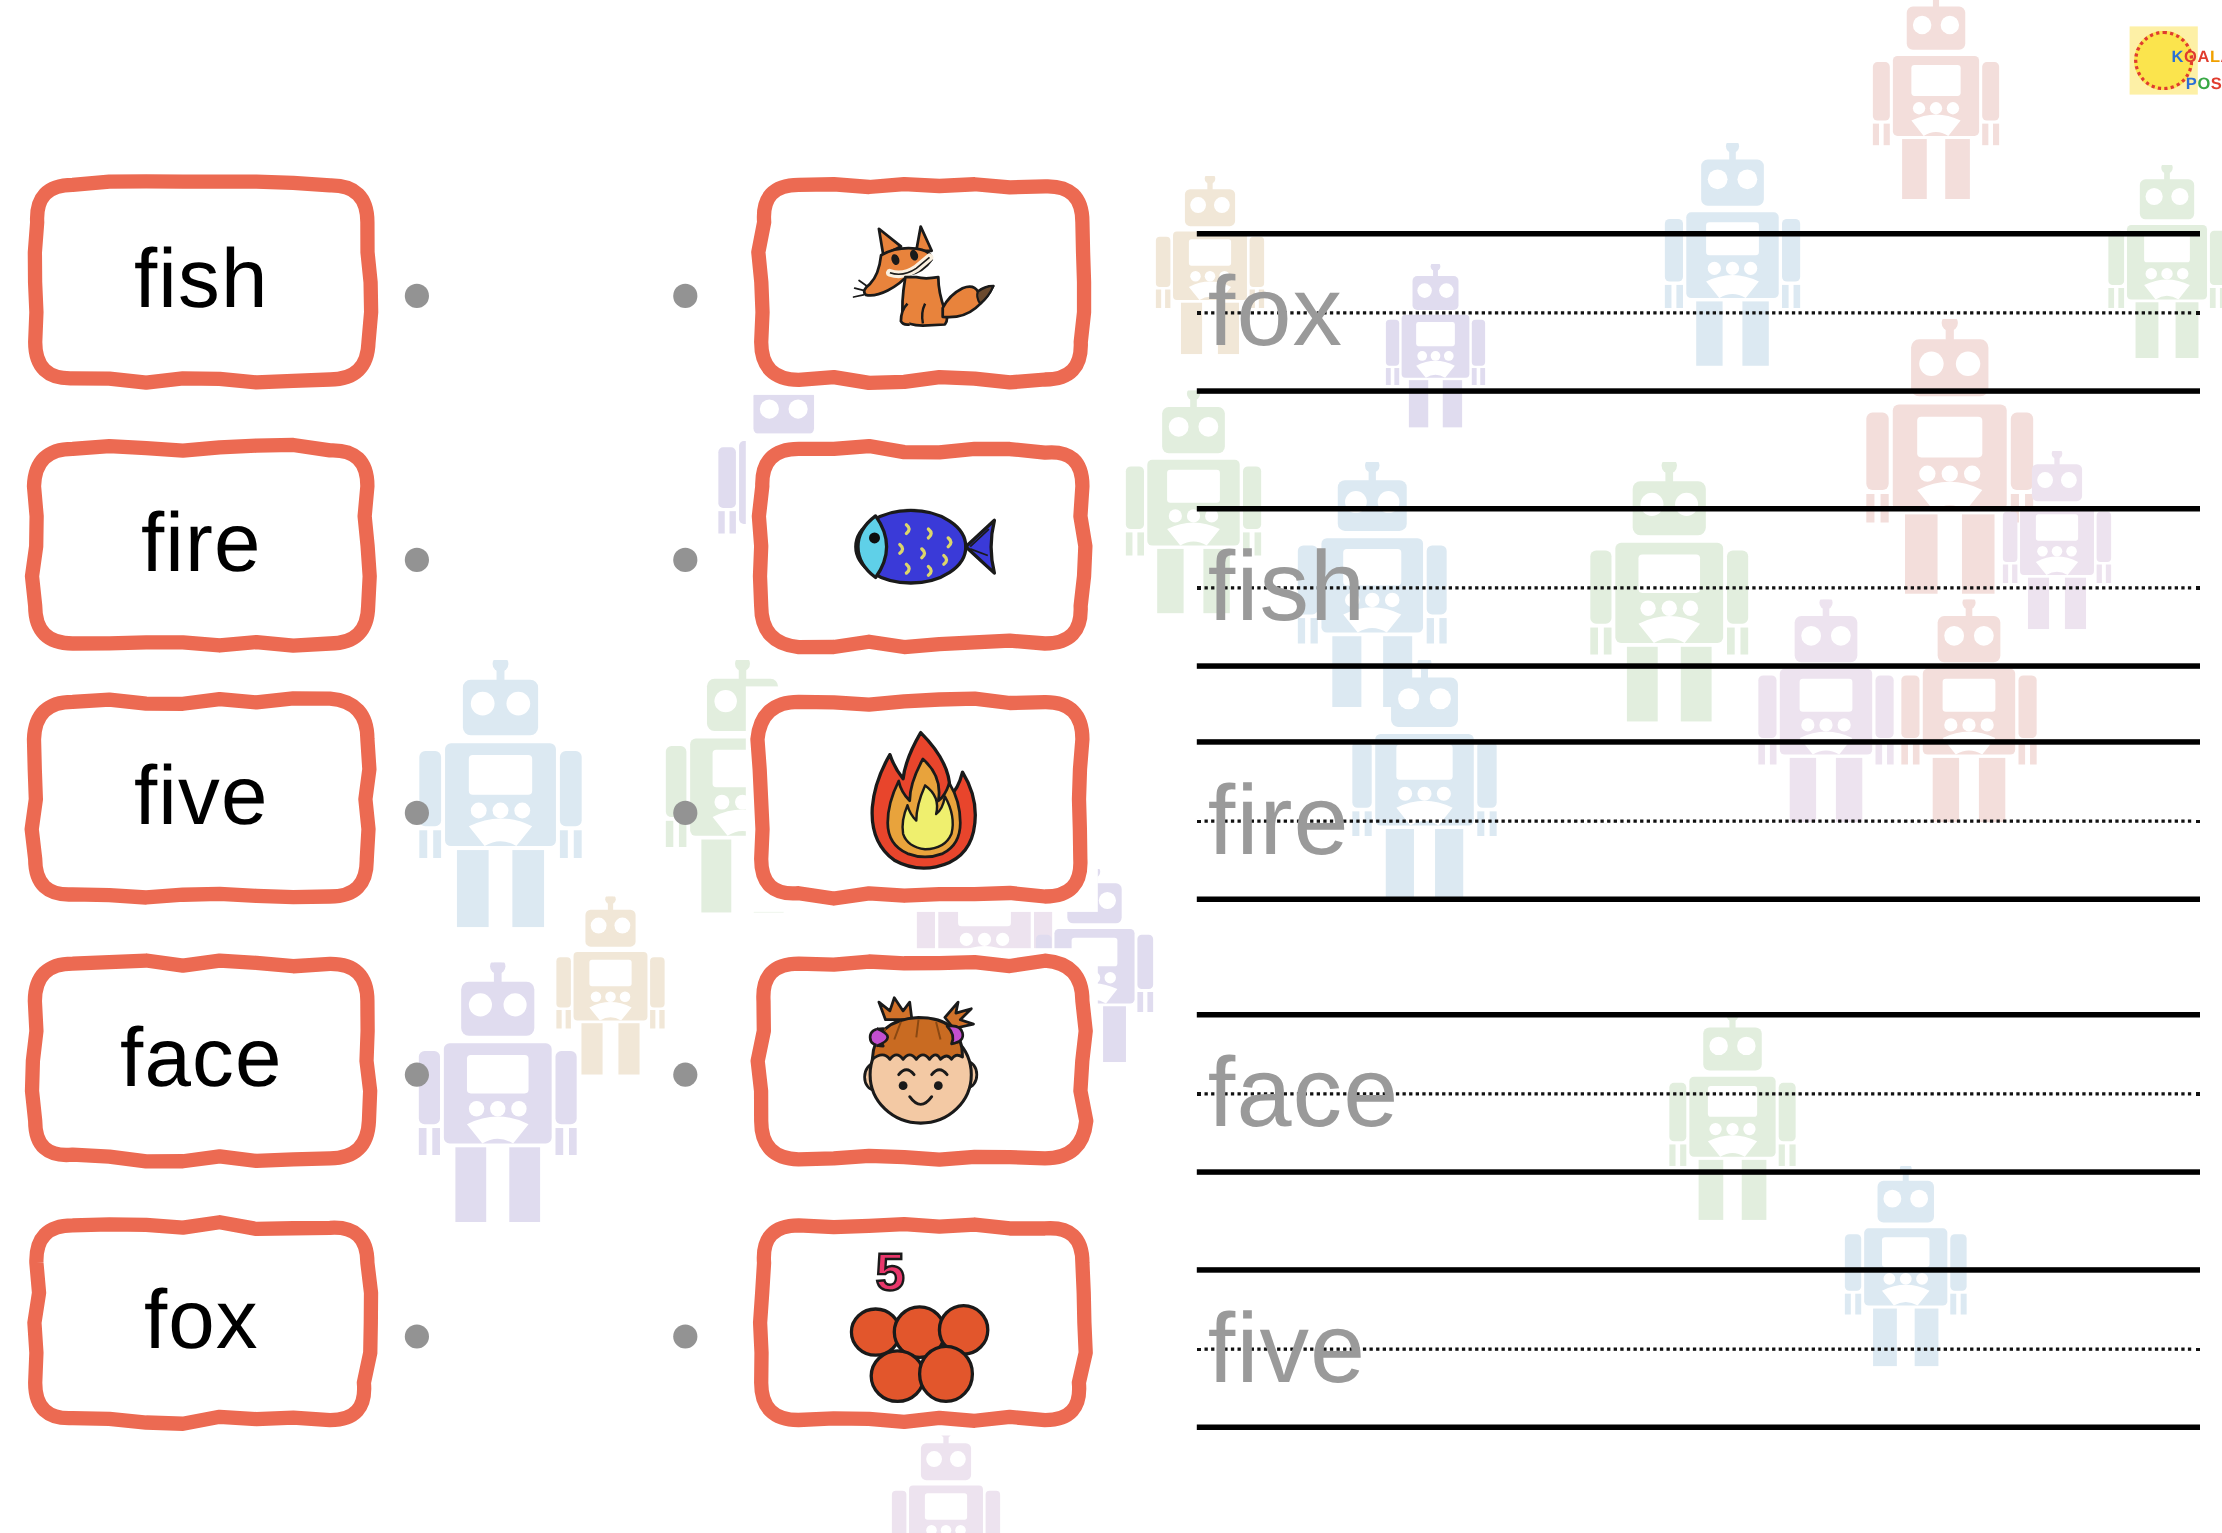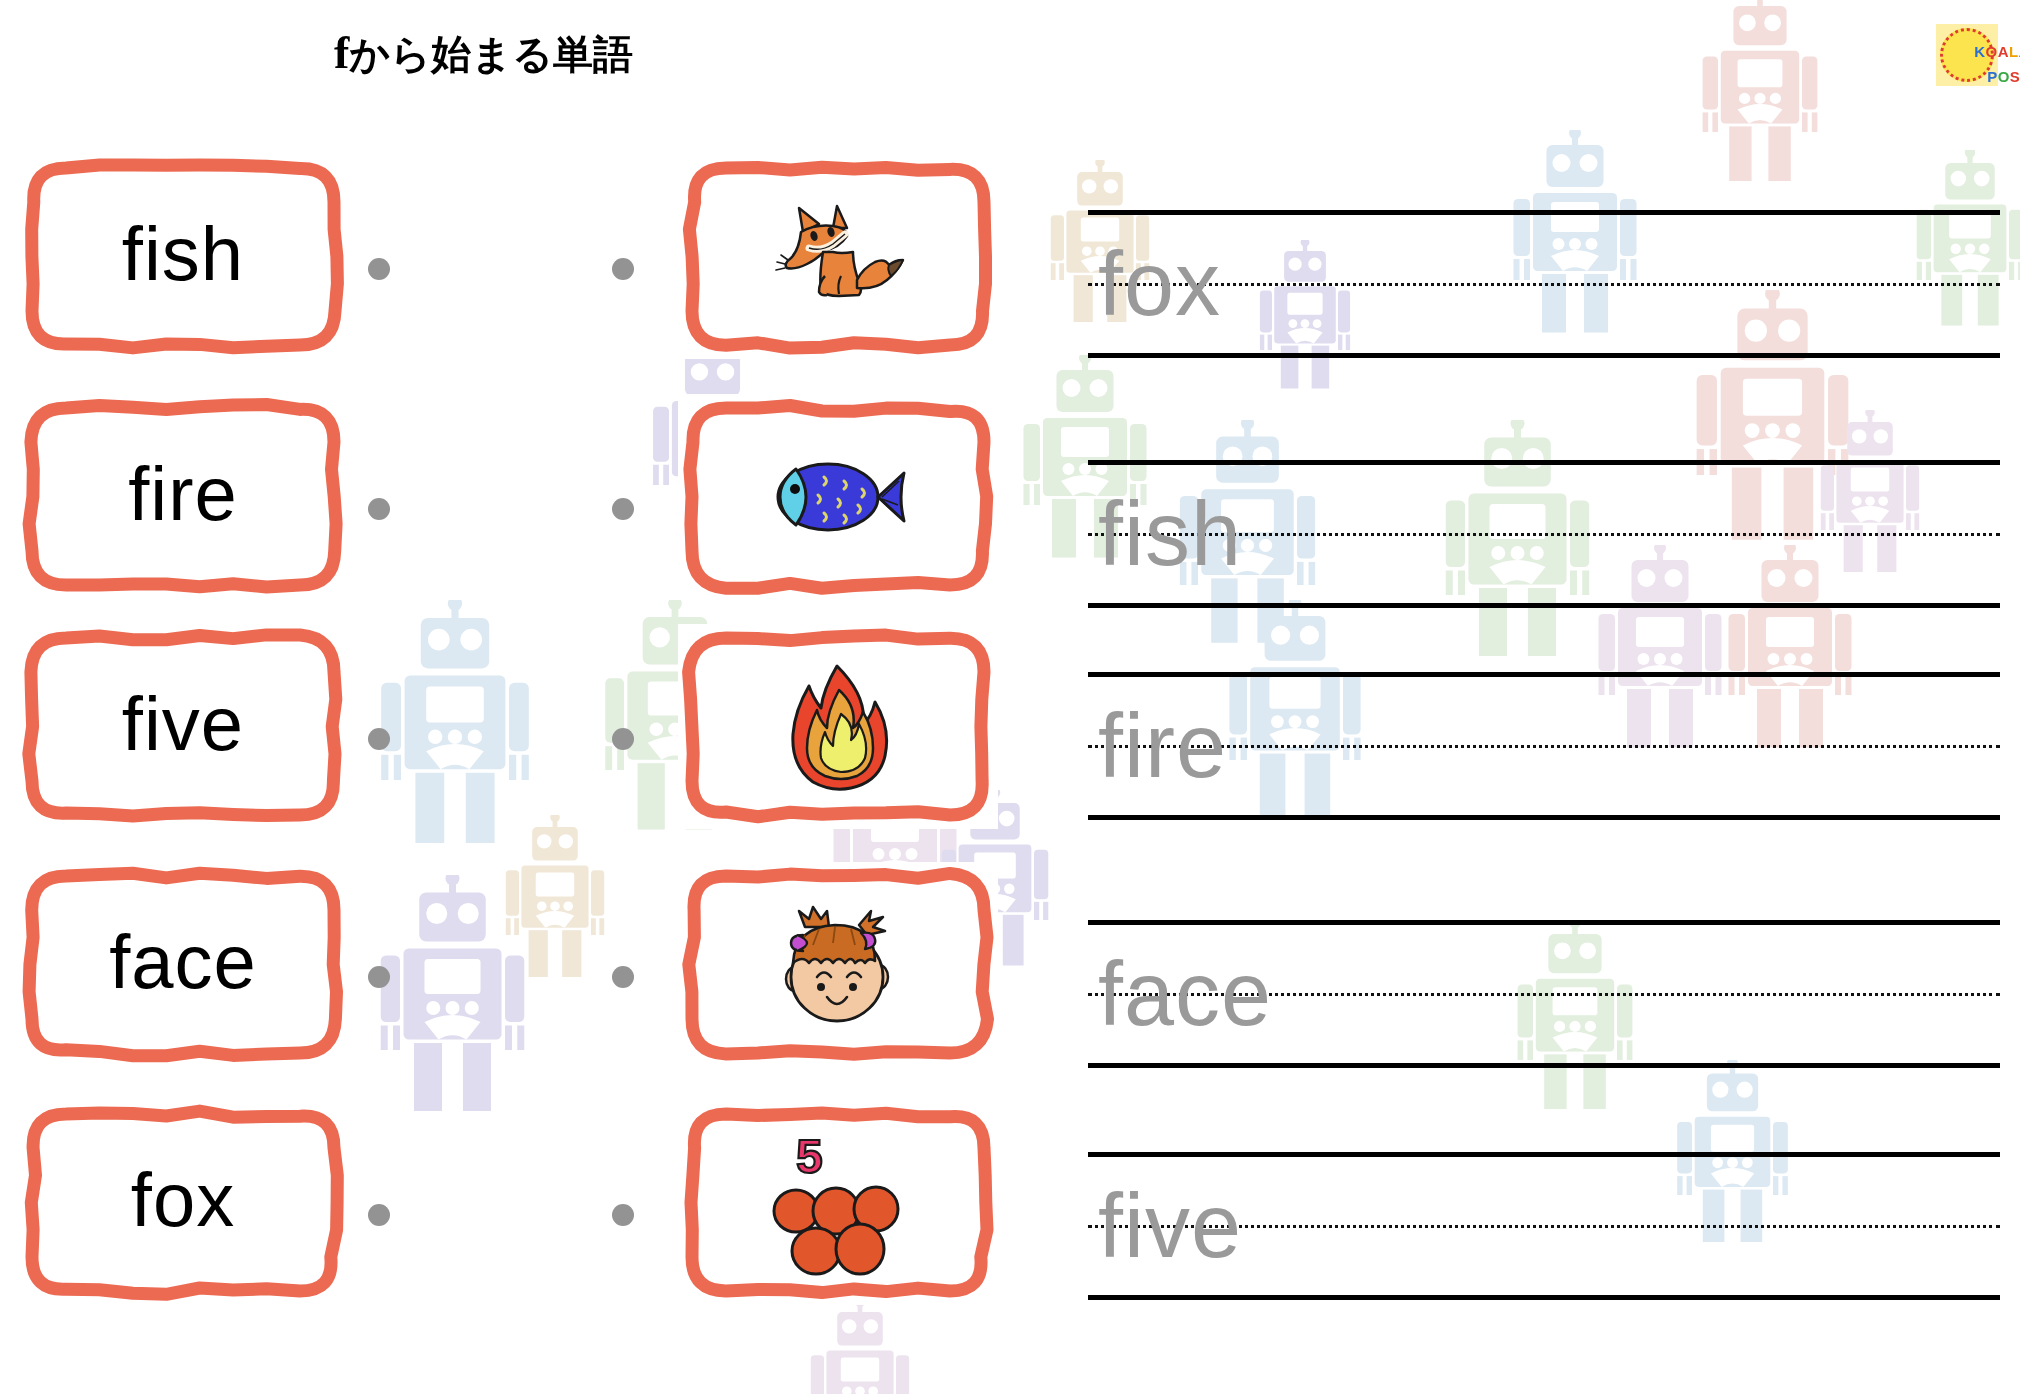--- a/index.html
+++ b/index.html
@@ -745,23 +745,20 @@
           <circle cx="59" cy="22" r="6"></circle>
           <rect x="34" y="48" width="32" height="20" rx="2"></rect>
           <circle cx="39" cy="76" r="4"></circle>
           <circle cx="50" cy="76" r="4"></circle>
           <circle cx="61" cy="76" r="4"></circle>
           <path d="M34 84 q16 -8 32 0 l-8 10 q-8 -5 -16 0 Z"></path>
         </g>
       </svg>
     </div>
 
-  <div id="title">
-    <span class="lead">f</span><span>から始まる単語</span>
-  </div>
 
   <div id="logo">
     <div class="ring"></div>
     <div class="l1">
       <span class="lk0">K</span><span class="lk1">O</span><span class="lk2">A</span><span class="lk3">L</span><span class="lk4">A</span>
     </div>
     <div class="l2">
       <span class="lp0">P</span><span class="lp1">O</span><span class="lp2">S</span><span class="lp3">T</span>
     </div>
   </div>

